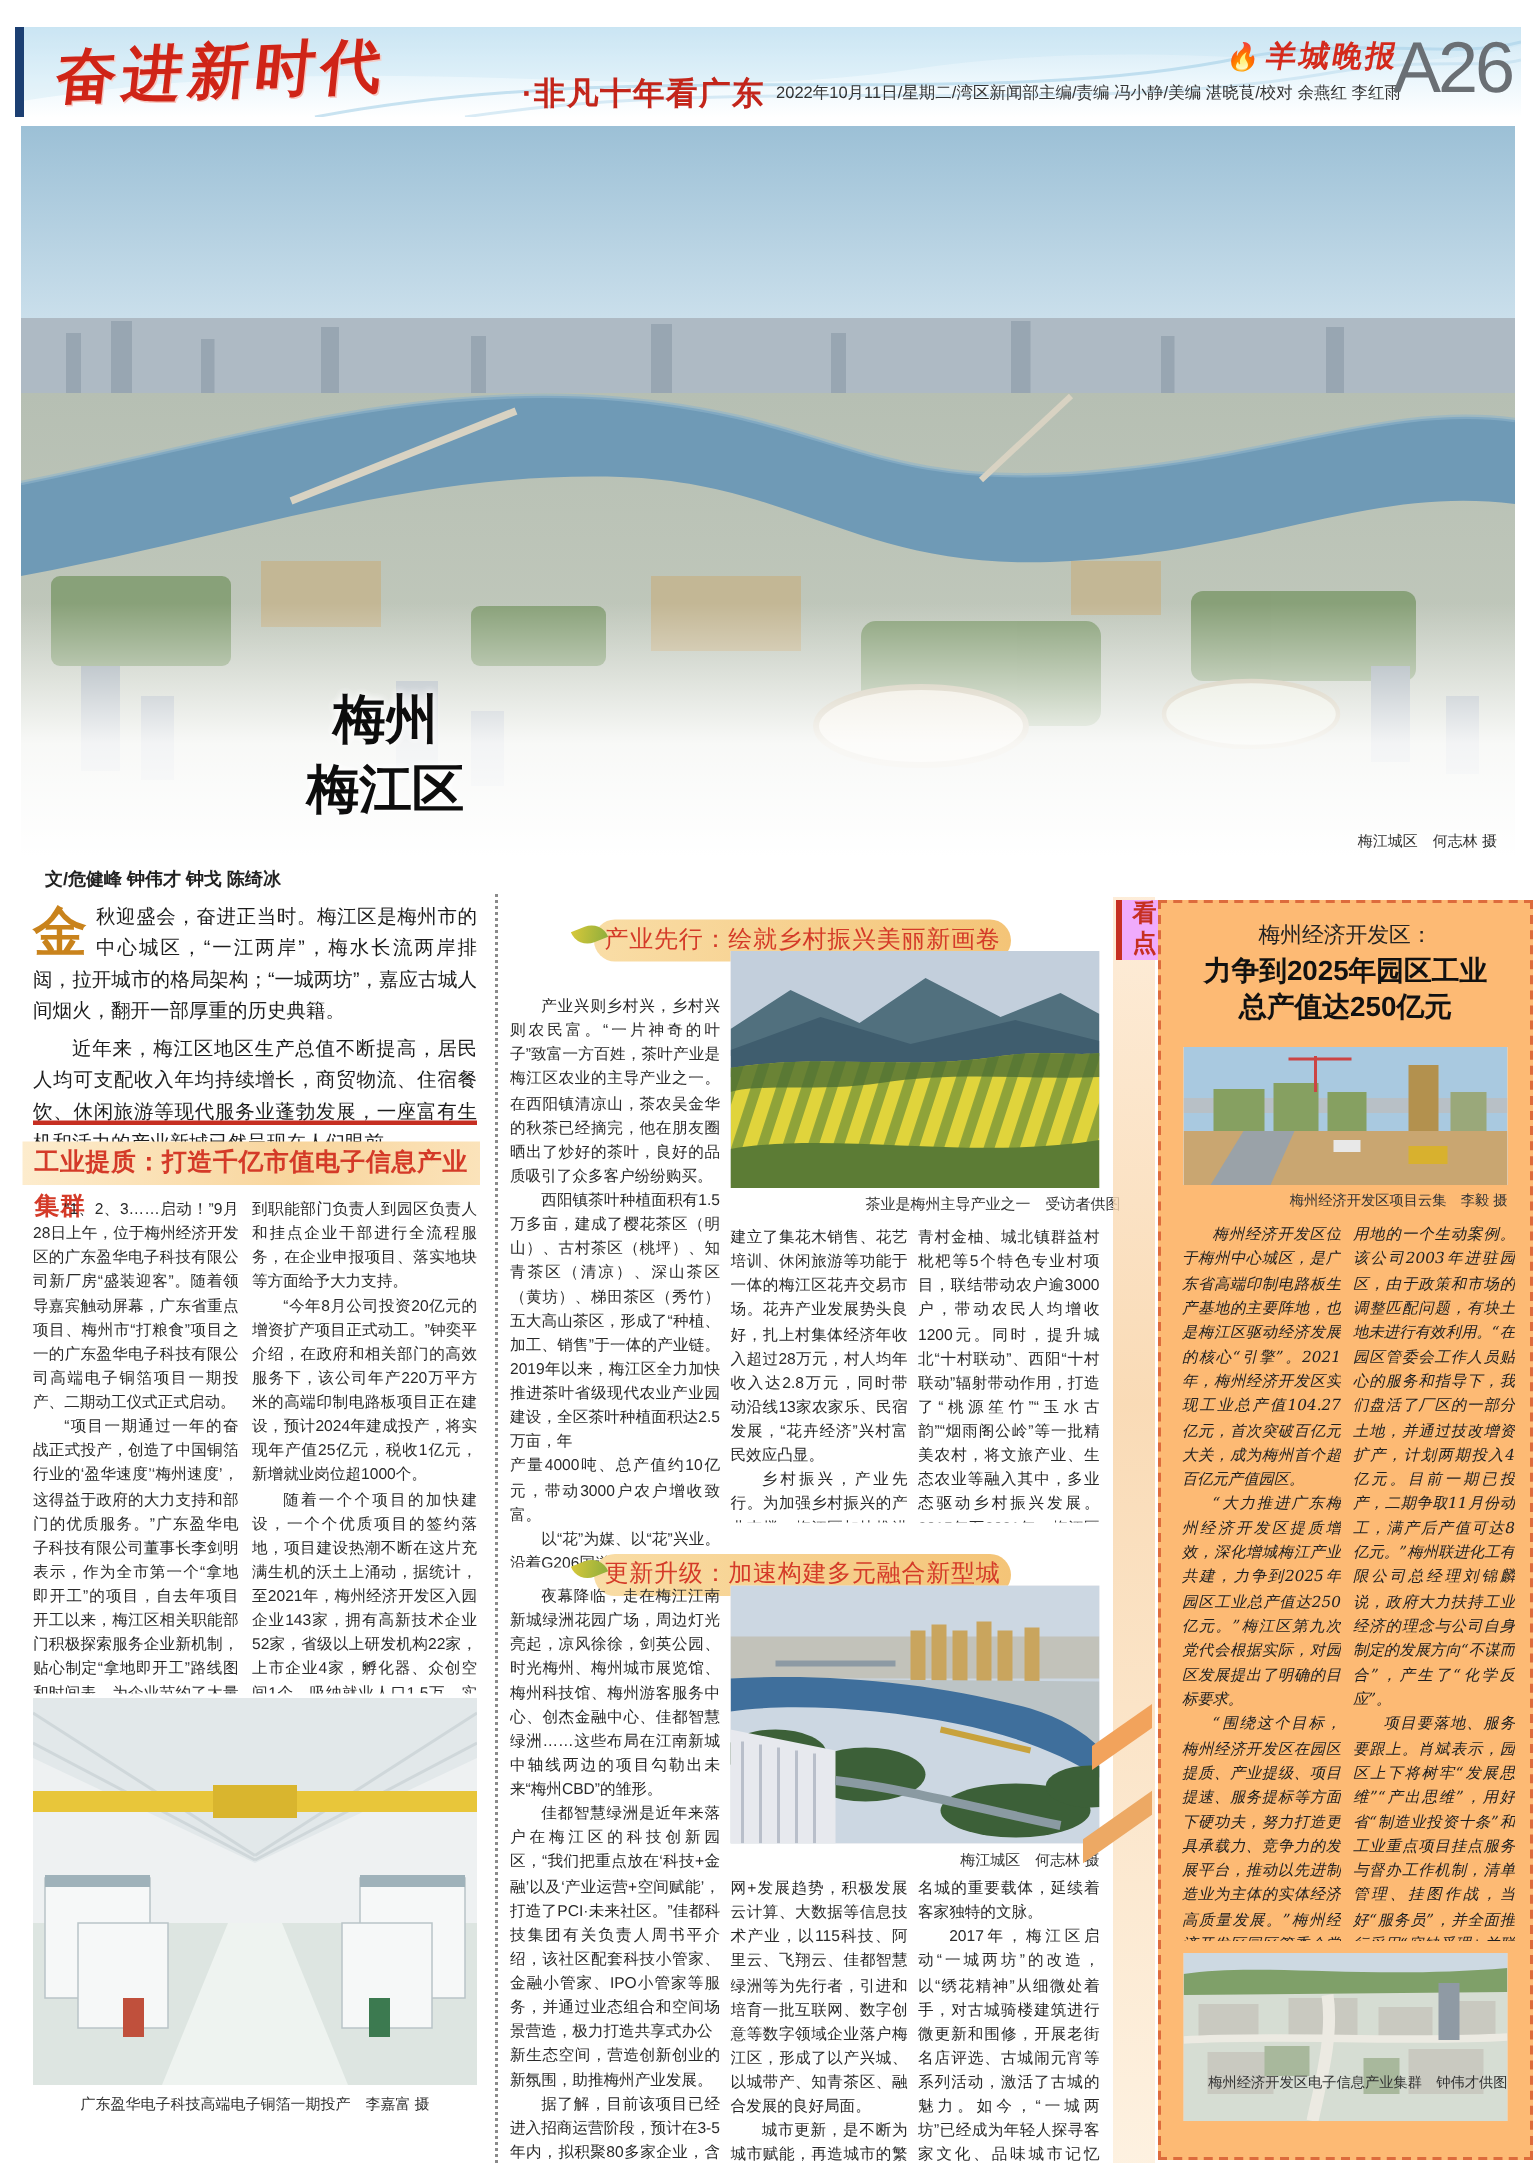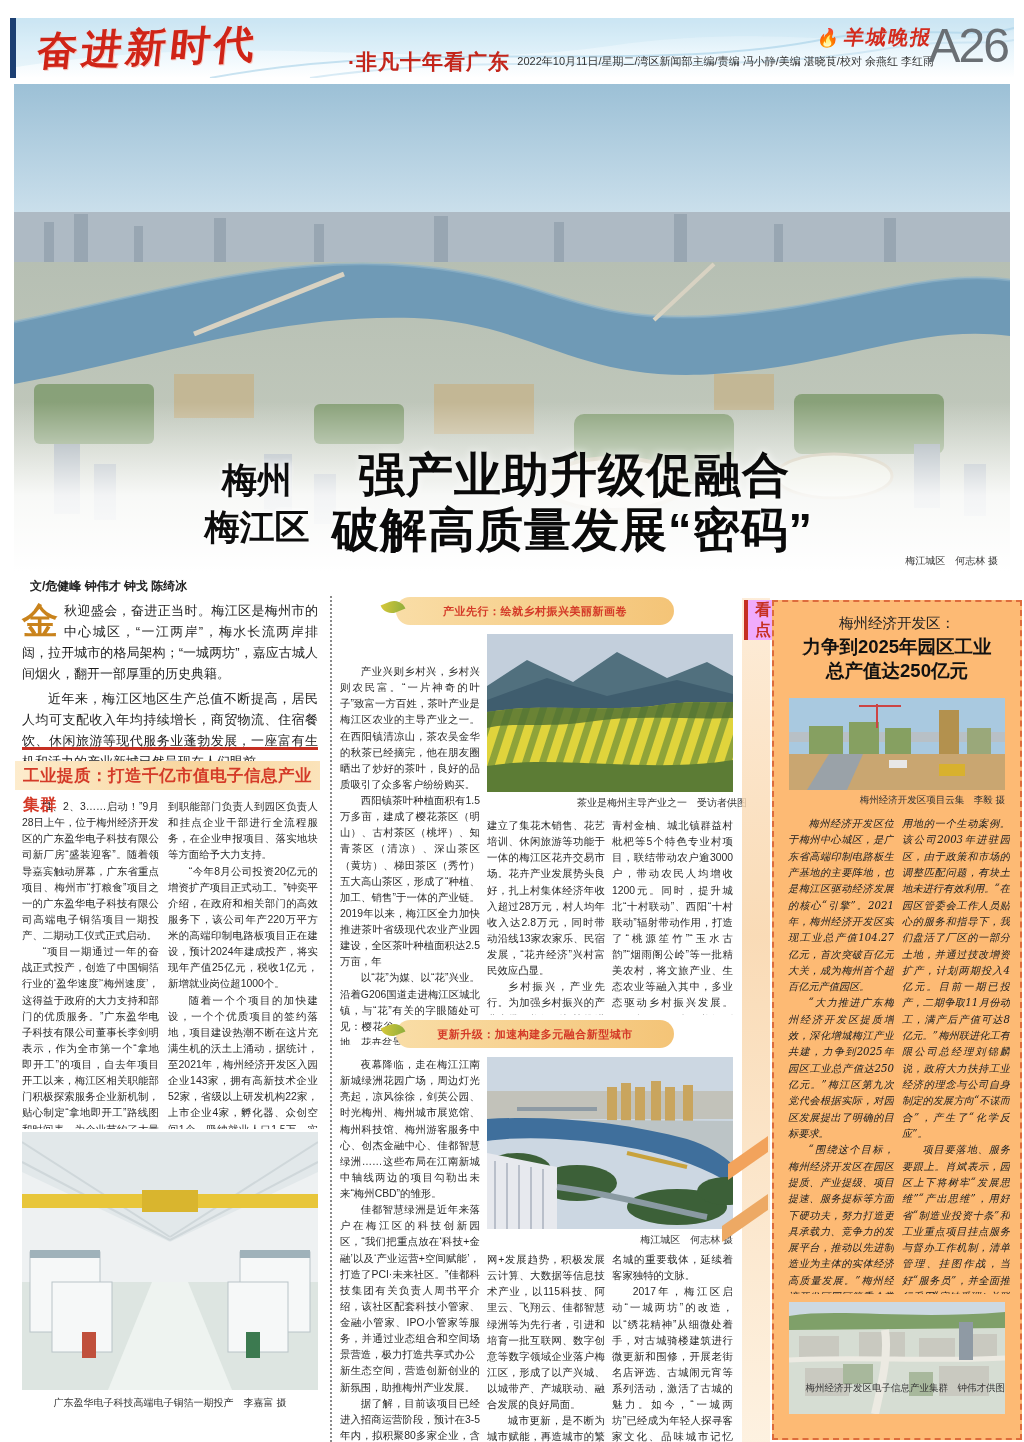--- a/index.html
+++ b/index.html
@@ -36,21 +36,21 @@
   .intro p{margin:0 0 4px 0;}
   .intro p.ind{text-indent:2em;}
   .dropcap{float:left;font-size:36px;line-height:1;font-weight:bold;color:#c9831c;margin:3px 6px 0 0;}
   .redrule{position:absolute;left:22px;top:747px;width:296px;height:3px;background:#c62f22;}
   
   .sec-bar{position:absolute;left:15px;top:761px;width:305px;height:29px;
            background:linear-gradient(90deg,#fdeccd 0%,#f8d59c 60%,#fbe3ba 100%);
            color:#d43a28;font-size:16.5px;font-weight:bold;line-height:29px;padding-left:8px;box-sizing:border-box;letter-spacing:.5px;}
   .pill{position:absolute;width:278px;height:28px;border-radius:14px;
         background:linear-gradient(90deg,#f9dda6 0%,#f4c477 100%);
-        color:#d43a28;font-size:11px;font-weight:bold;line-height:28px;text-align:center;letter-spacing:.5px;}
+        color:#d43a28;font-size:16px;font-weight:normal;line-height:28px;text-align:center;letter-spacing:.5px;margin-top:16px;}
   .pill .leaf{position:absolute;left:-14px;top:4px;width:22px;height:12px;border-radius:0 12px 0 12px;
               background:linear-gradient(120deg,#d8c83a,#8fae3c);transform:rotate(-22deg);}
   
   .col{position:absolute;font-size:10.4px;line-height:1.55;text-align:justify;color:#2a2a2a;overflow:hidden;}
   .col p{margin:0;text-indent:2em;}
   .col p.noind{text-indent:0;}
   .kai{font-family:"DejaVu Serif","Liberation Serif",serif;font-style:italic;color:#202020;}
   .divider{position:absolute;border-left:2px dotted #8a8a8a;width:0;}
   
   .ph{position:absolute;overflow:hidden;background:#dfe4e8;}
@@ -136,24 +136,20 @@
           <rect x="950" y="380" width="22" height="52"></rect>
       </g>
       <ellipse cx="600" cy="400" rx="70" ry="26" fill="#e9e4d4" stroke="#c2b89c" stroke-width="4"></ellipse>
       <ellipse cx="820" cy="392" rx="58" ry="22" fill="#dfe3d2" stroke="#c2b89c" stroke-width="3"></ellipse>
       <path d="M180,250 L330,190" stroke="#d8d2c2" stroke-width="5"></path>
       <path d="M640,236 L700,180" stroke="#d8d2c2" stroke-width="4"></path>
     </svg>
     <div class="hero-fade"></div>
     <div class="kicker" style="white-space:pre-line">梅州
 梅江区</div>
-    <div class="headline">
-      <div style="padding-left:26px;">强产业助升级促融合</div>
-      <div>破解高质量发展“密码”</div>
-    </div>
     <div class="hero-cap cap" style="position: absolute; right: 12px; bottom: 4px;">梅江城区　何志林 摄</div>
   </div>
   <div class="byline">文/危健峰 钟伟才 钟戈 陈绮冰</div>
 
   <div class="intro">
     <p><span class="dropcap">金</span><span>秋迎盛会，奋进正当时。梅江区是梅州市的中心城区，“一江两岸”，梅水长流两岸排闼，拉开城市的格局架构；“一城两坊”，嘉应古城人间烟火，翻开一部厚重的历史典籍。</span></p>
     <p class="ind">近年来，梅江区地区生产总值不断提高，居民人均可支配收入年均持续增长，商贸物流、住宿餐饮、休闲旅游等现代服务业蓬勃发展，一座富有生机和活力的产业新城已然呈现在人们眼前。</p>
   </div>
   <div class="redrule"></div>
 
@@ -201,20 +197,21 @@
   </div>
   <div class="cap" style="left:22px;top:1396px;width:296px;text-align:center;">广东盈华电子科技高端电子铜箔一期投产　李嘉富 摄</div>
 
   <div class="pill" style="left:396px;top:597px;">
     <span class="leaf"></span>
     <span>产业先行：绘就乡村振兴美丽新画卷</span>
   </div>
   <div class="col" style="left:340px;top:644px;width:140px;height:381px;margin-top:20px;">
     <p>产业兴则乡村兴，乡村兴则农民富。“一片神奇的叶子”致富一方百姓，茶叶产业是梅江区农业的主导产业之一。在西阳镇清凉山，茶农吴金华的秋茶已经摘完，他在朋友圈晒出了炒好的茶叶，良好的品质吸引了众多客户纷纷购买。</p>
     <p>西阳镇茶叶种植面积有1.5万多亩，建成了樱花茶区（明山）、古村茶区（桃坪）、知青茶区（清凉）、深山茶区（黄坊）、梯田茶区（秀竹）五大高山茶区，形成了“种植、加工、销售”于一体的产业链。2019年以来，梅江区全力加快推进茶叶省级现代农业产业园建设，全区茶叶种植面积达2.5万亩，年</p>
+    <p class="noind">产量4000吨、总产值约10亿元，带动3000户农户增收致富。</p>
     <p>以“花”为媒、以“花”兴业。沿着G206国道走进梅江区城北镇，与“花”有关的字眼随处可见：樱花谷、桐花谷、兰花基地、花卉盆景……省级“一镇一业、一村一品”花卉专业镇名不虚传。</p>
 
   </div>
   <div class="ph" style="left:487px;top:634px;width:246px;height:158px;">
     <svg width="246" height="158" viewBox="0 0 246 158">
       <defs>
         <pattern id="tea" width="16" height="12" patternUnits="userSpaceOnUse" patternTransform="rotate(18)">
           <rect width="16" height="12" fill="#8fa339"></rect>
             <rect width="9" height="12" fill="#e0d43c"></rect>
         </pattern>
@@ -275,21 +272,21 @@
           <line x1="20" y1="106" x2="20" y2="172"></line>
         <line x1="32" y1="108" x2="32" y2="172"></line>
           <line x1="44" y1="110" x2="44" y2="172"></line>
         <line x1="56" y1="112" x2="56" y2="172"></line>
       </g>
       <path d="M70,130 C120,136 170,150 220,160" stroke="#8a9aa2" stroke-width="6" fill="none"></path>
     </svg>
   </div>
   <div class="cap" style="left:487px;top:1233px;width:246px;text-align:right;">梅江城区　何志林 摄</div>
   <div class="col" style="left:487px;top:1252px;width:118px;height:190px;">
-    <p class="noind">网+发展趋势，积极发展云计算、大数据等信息技术产业，以115科技、阿里云、飞翔云、佳都智慧绿洲等为先行者，引进和培育一批互联网、数字创意等数字领域企业落户梅江区，形成了以产兴城、以城带产、产城联动、融合发展的良好局面。</p>
+    <p class="noind">网+发展趋势，积极发展云计算、大数据等信息技术产业，以115科技、阿里云、飞翔云、佳都智慧绿洲等为先行者，引进和培育一批互联网、数字创意等数字领域企业落户梅江区，形成了以产兴城、以城带产、知青茶区、融合发展的良好局面。</p>
     <p>城市更新，是不断为城市赋能，再造城市的繁荣和活力的过程，既要激活城市活力，也要保留城市记忆。</p>
 
   </div>
   <div class="col" style="left:612px;top:1252px;width:121px;height:190px;">
     <p class="noind">名城的重要载体，延续着客家独特的文脉。</p>
     <p>2017年，梅江区启动“一城两坊”的改造，以“绣花精神”从细微处着手，对古城骑楼建筑进行微更新和围修，开展老街名店评选、古城闹元宵等系列活动，激活了古城的魅力。如今，“一城两坊”已经成为年轻人探寻客家文化、品味城市记忆的“网红打卡点”，吸引了一批以文创、工艺品制作、中西式美食为主的业态进驻，促进了商业形态的转型升级。“一城两坊”的历史文化资源，正推动着文化服务等多种经济新业态蓬勃发展。</p>
   </div>
 
   <div class="side-strip"></div>
   <div class="ribbon" style="left:728px;top:1150px;width:40px;height:16px;"></div>

